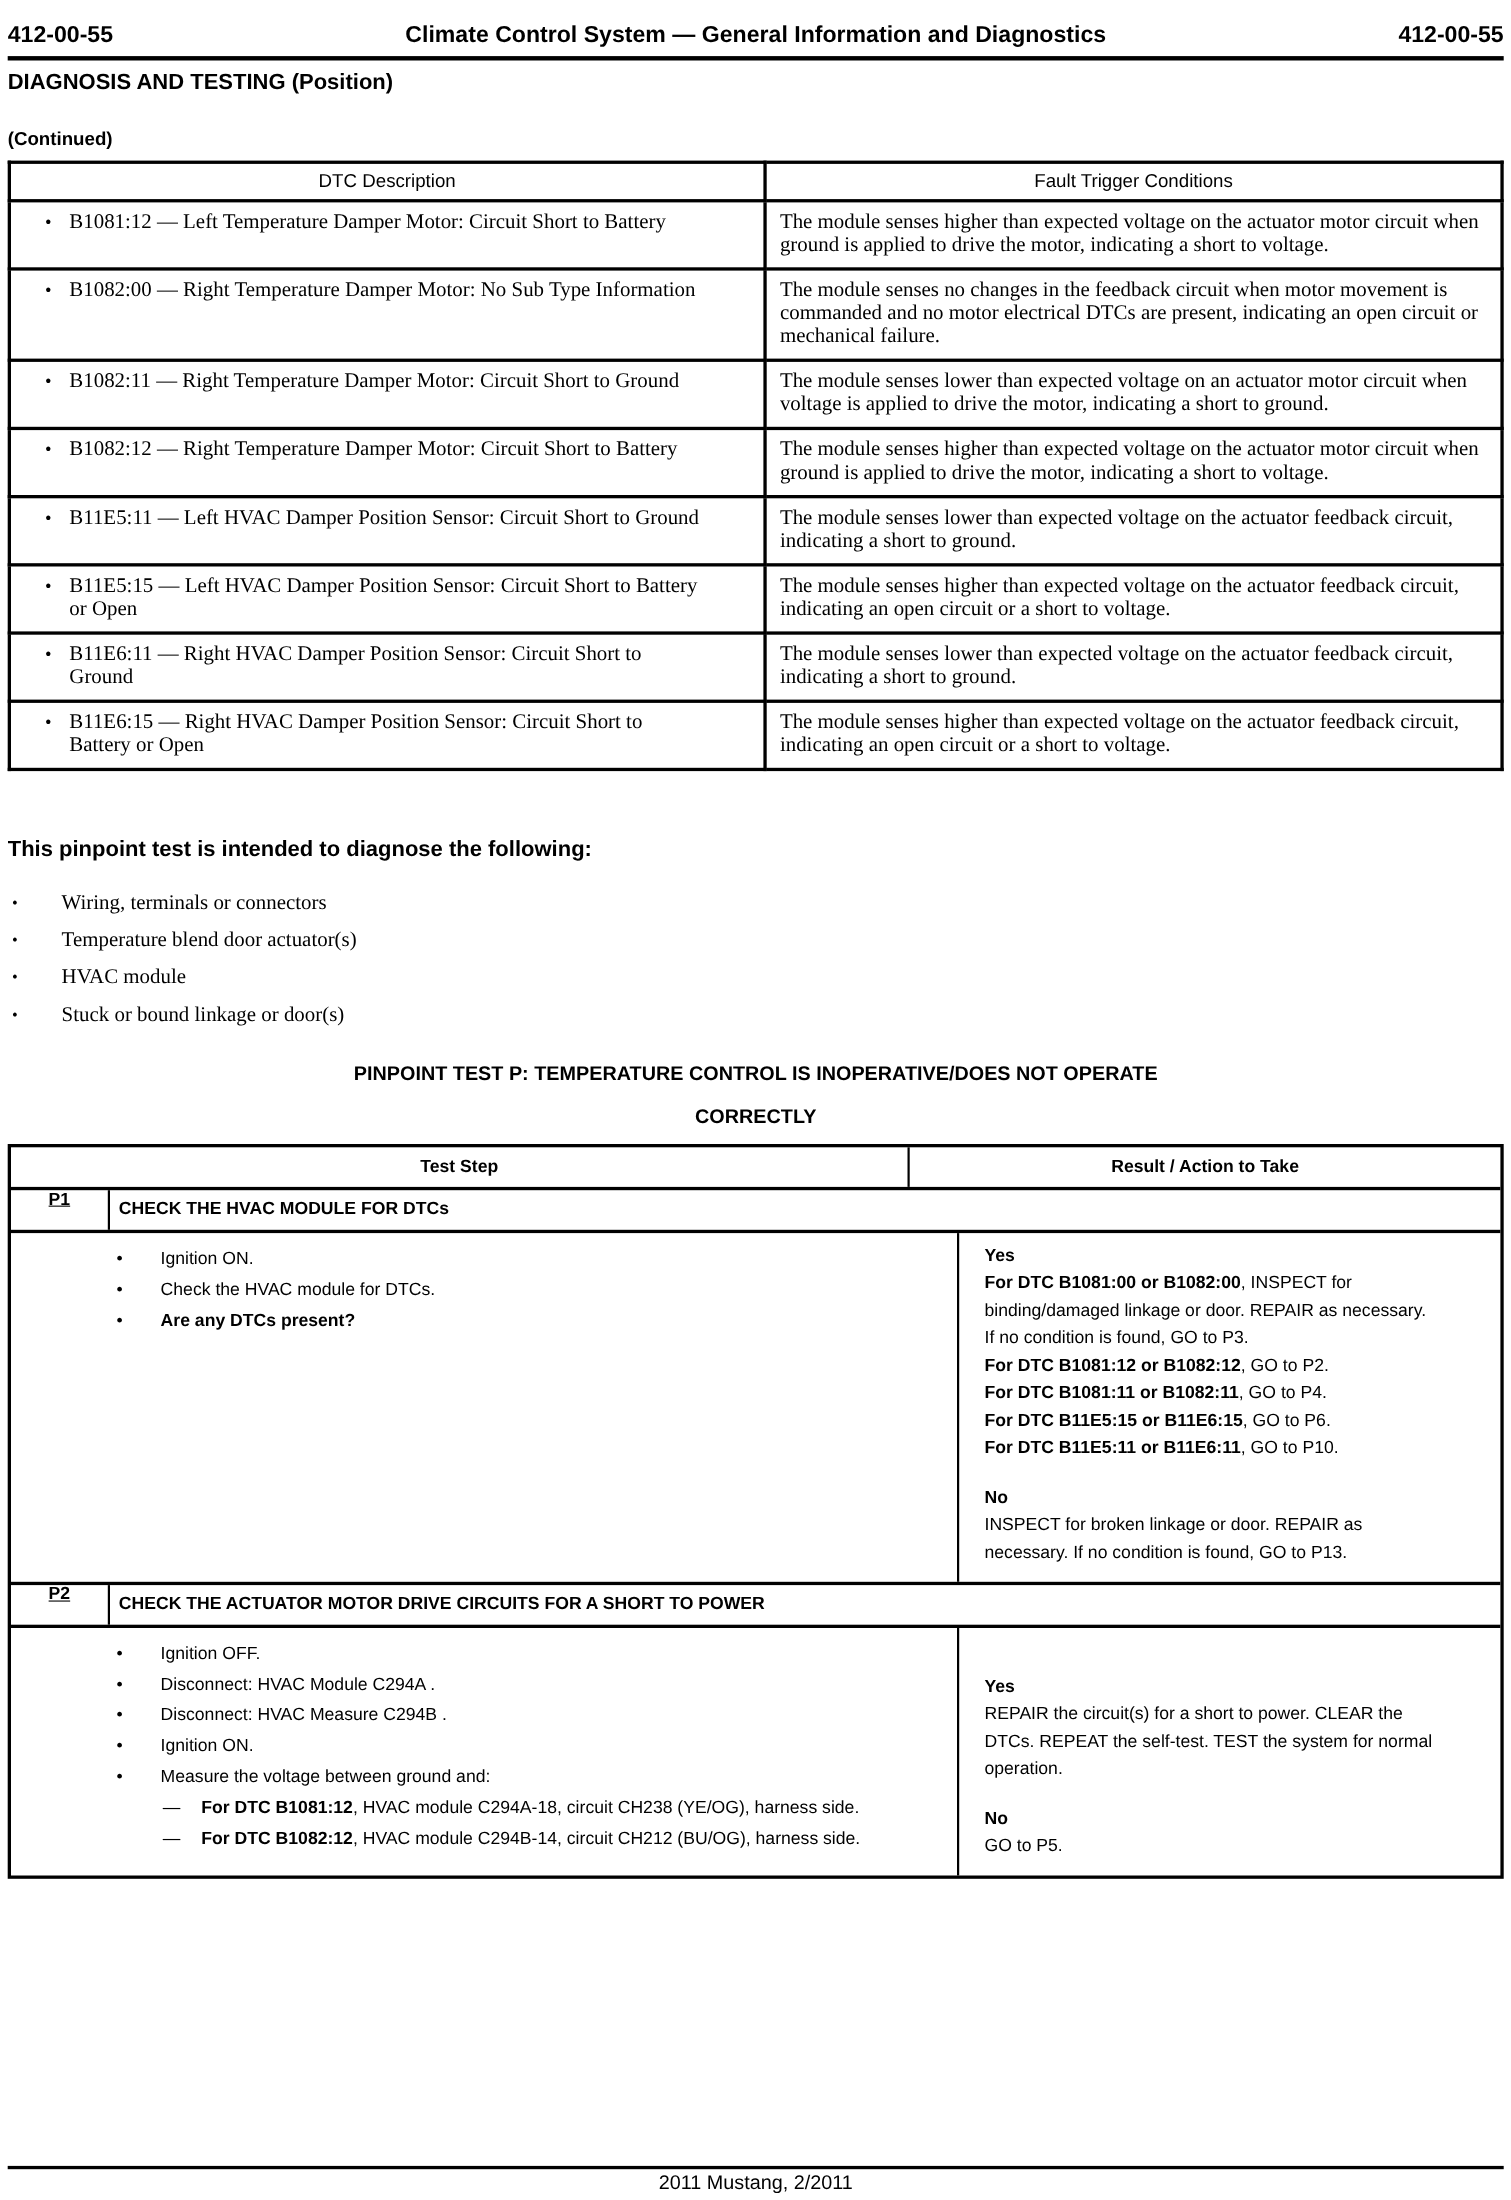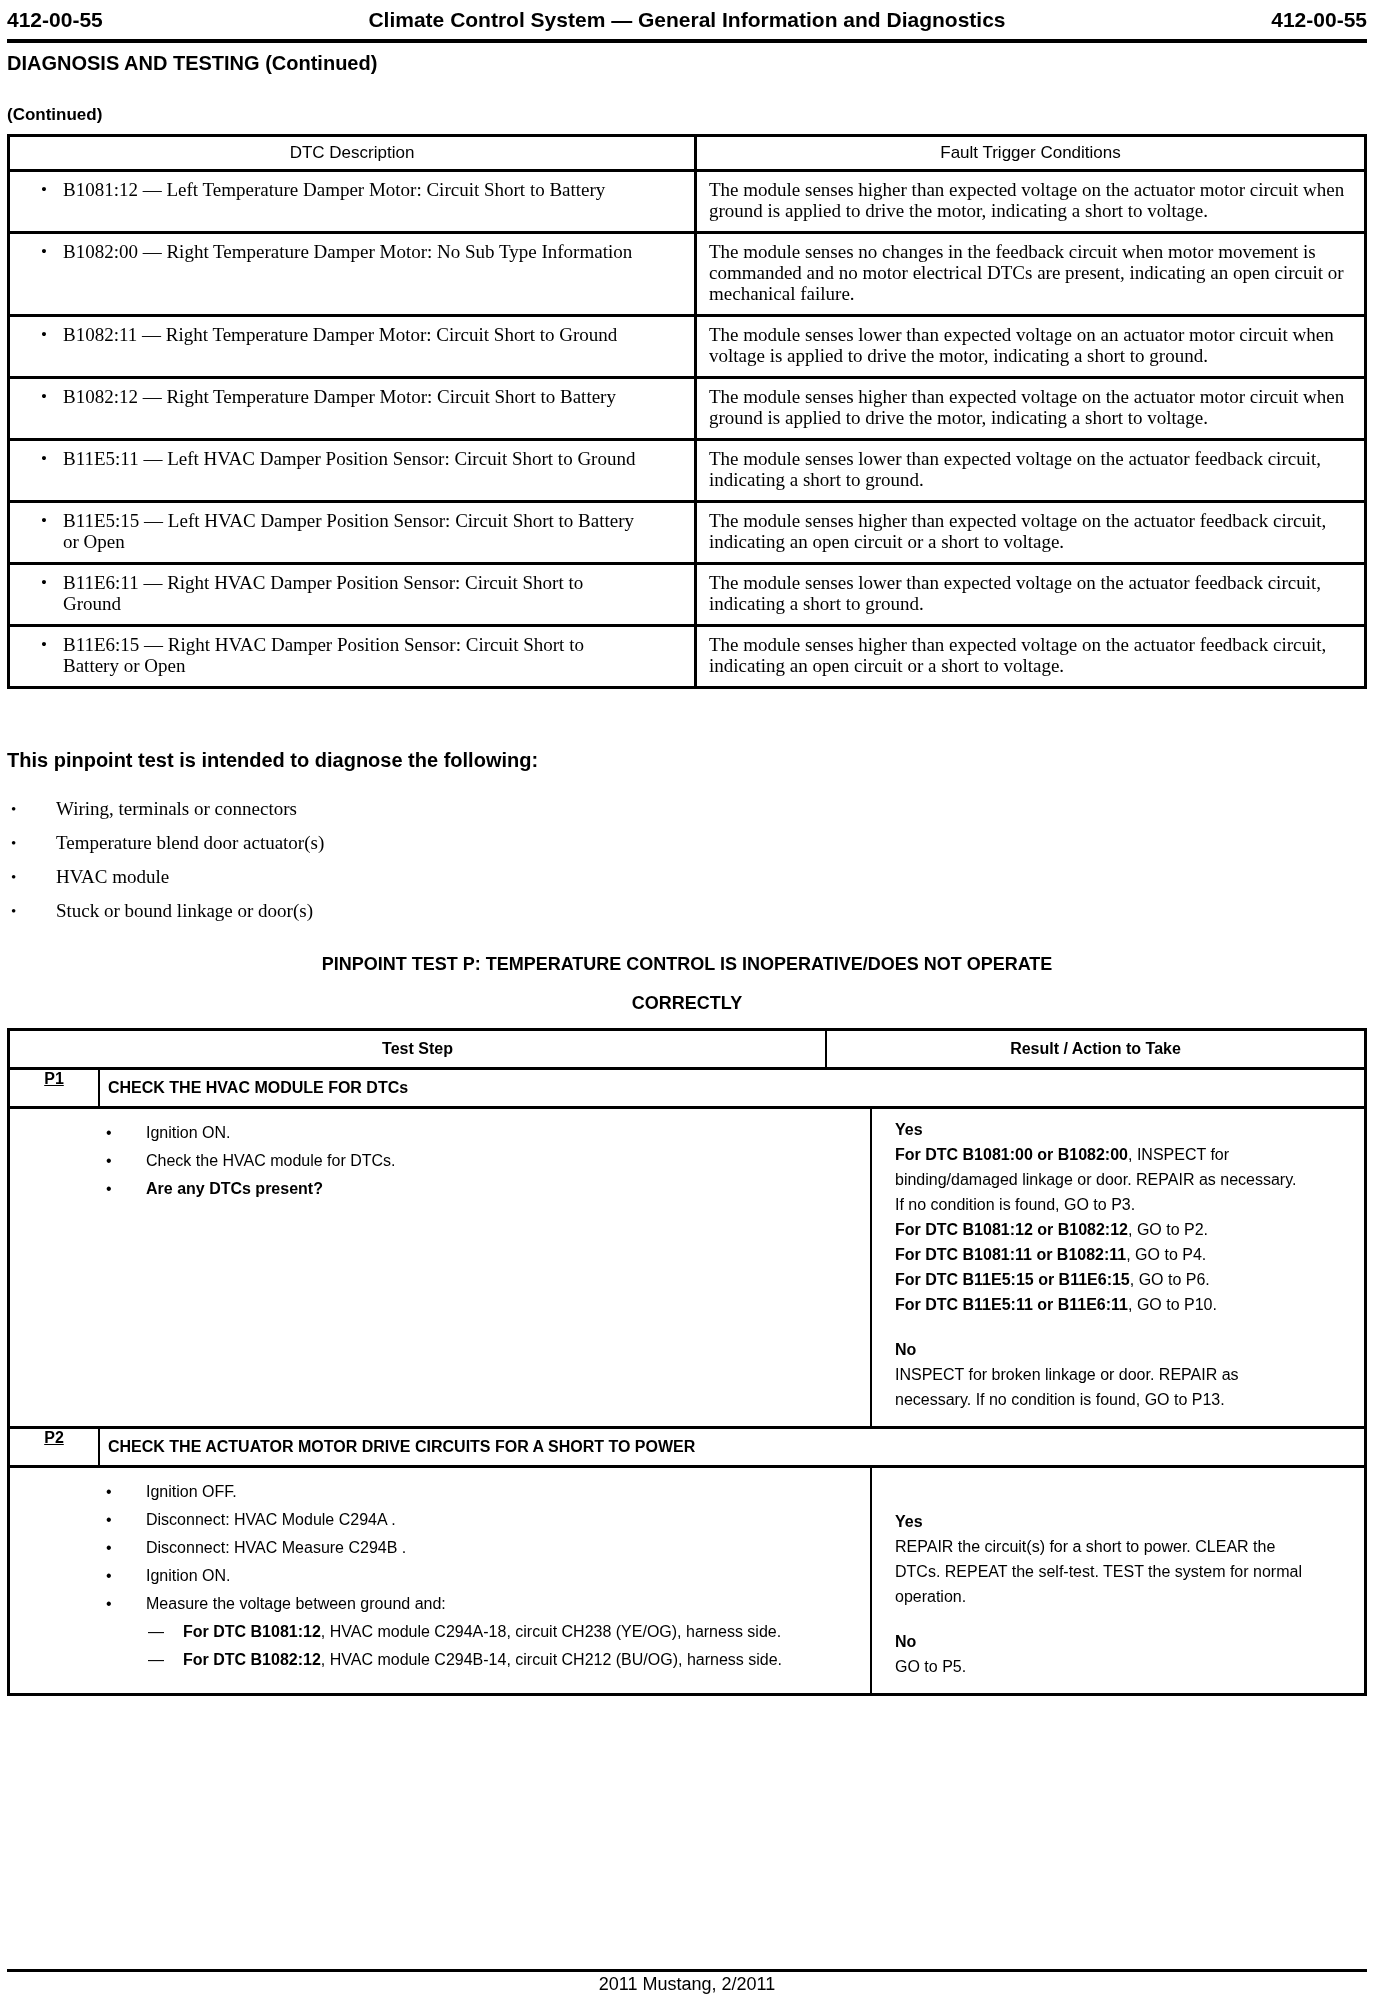--- a/index.html
+++ b/index.html
@@ -4,21 +4,21 @@
 <style>
   html,body{margin:0;padding:0;}
   body{
     width:1374px;height:2000px;position:relative;overflow:hidden;
     background:#ffffff;color:#000000;
     font-family:"Liberation Sans",sans-serif;
   }
   .content{padding:0 7px;}
 
   
-  .page-header{display:flex;align-items:baseline;padding-top:8px;font-weight:bold;font-size:21px;}
+  .page-header{display:flex;align-items:baseline;padding-top:20px;font-weight:bold;font-size:21px;}
   .ph-side{flex:0 0 170px;}
   .ph-right{text-align:right;}
   .ph-center{flex:1;text-align:center;}
   .top-rule{height:4px;background:#000;margin-top:7px;}
   .section-title{font-size:20px;font-weight:bold;margin-top:9px;}
   .continued{font-size:17px;font-weight:bold;margin-top:30px;}
 
   
   table.dtc{border-collapse:collapse;width:100%;margin-top:9px;}
   table.dtc, .dtc th, .dtc td{border:3px solid #000;}
@@ -70,21 +70,21 @@
 
 <div class="content">
 
   <div class="page-header">
     <span class="ph-side">412-00-55</span>
     <span class="ph-center">Climate Control System — General Information and Diagnostics</span>
     <span class="ph-side ph-right">412-00-55</span>
   </div>
   <div class="top-rule"></div>
 
-  <div class="section-title">DIAGNOSIS AND TESTING (Continued)</div>
+  <div class="section-title">DIAGNOSIS AND TESTING (Position)</div>
   <div class="continued">(Continued)</div>
 
   <table class="dtc">
     <thead>
       <tr>
         <th class="desc-h">DTC Description</th>
         <th>Fault Trigger Conditions</th>
       </tr>
     </thead>
     <tbody>

